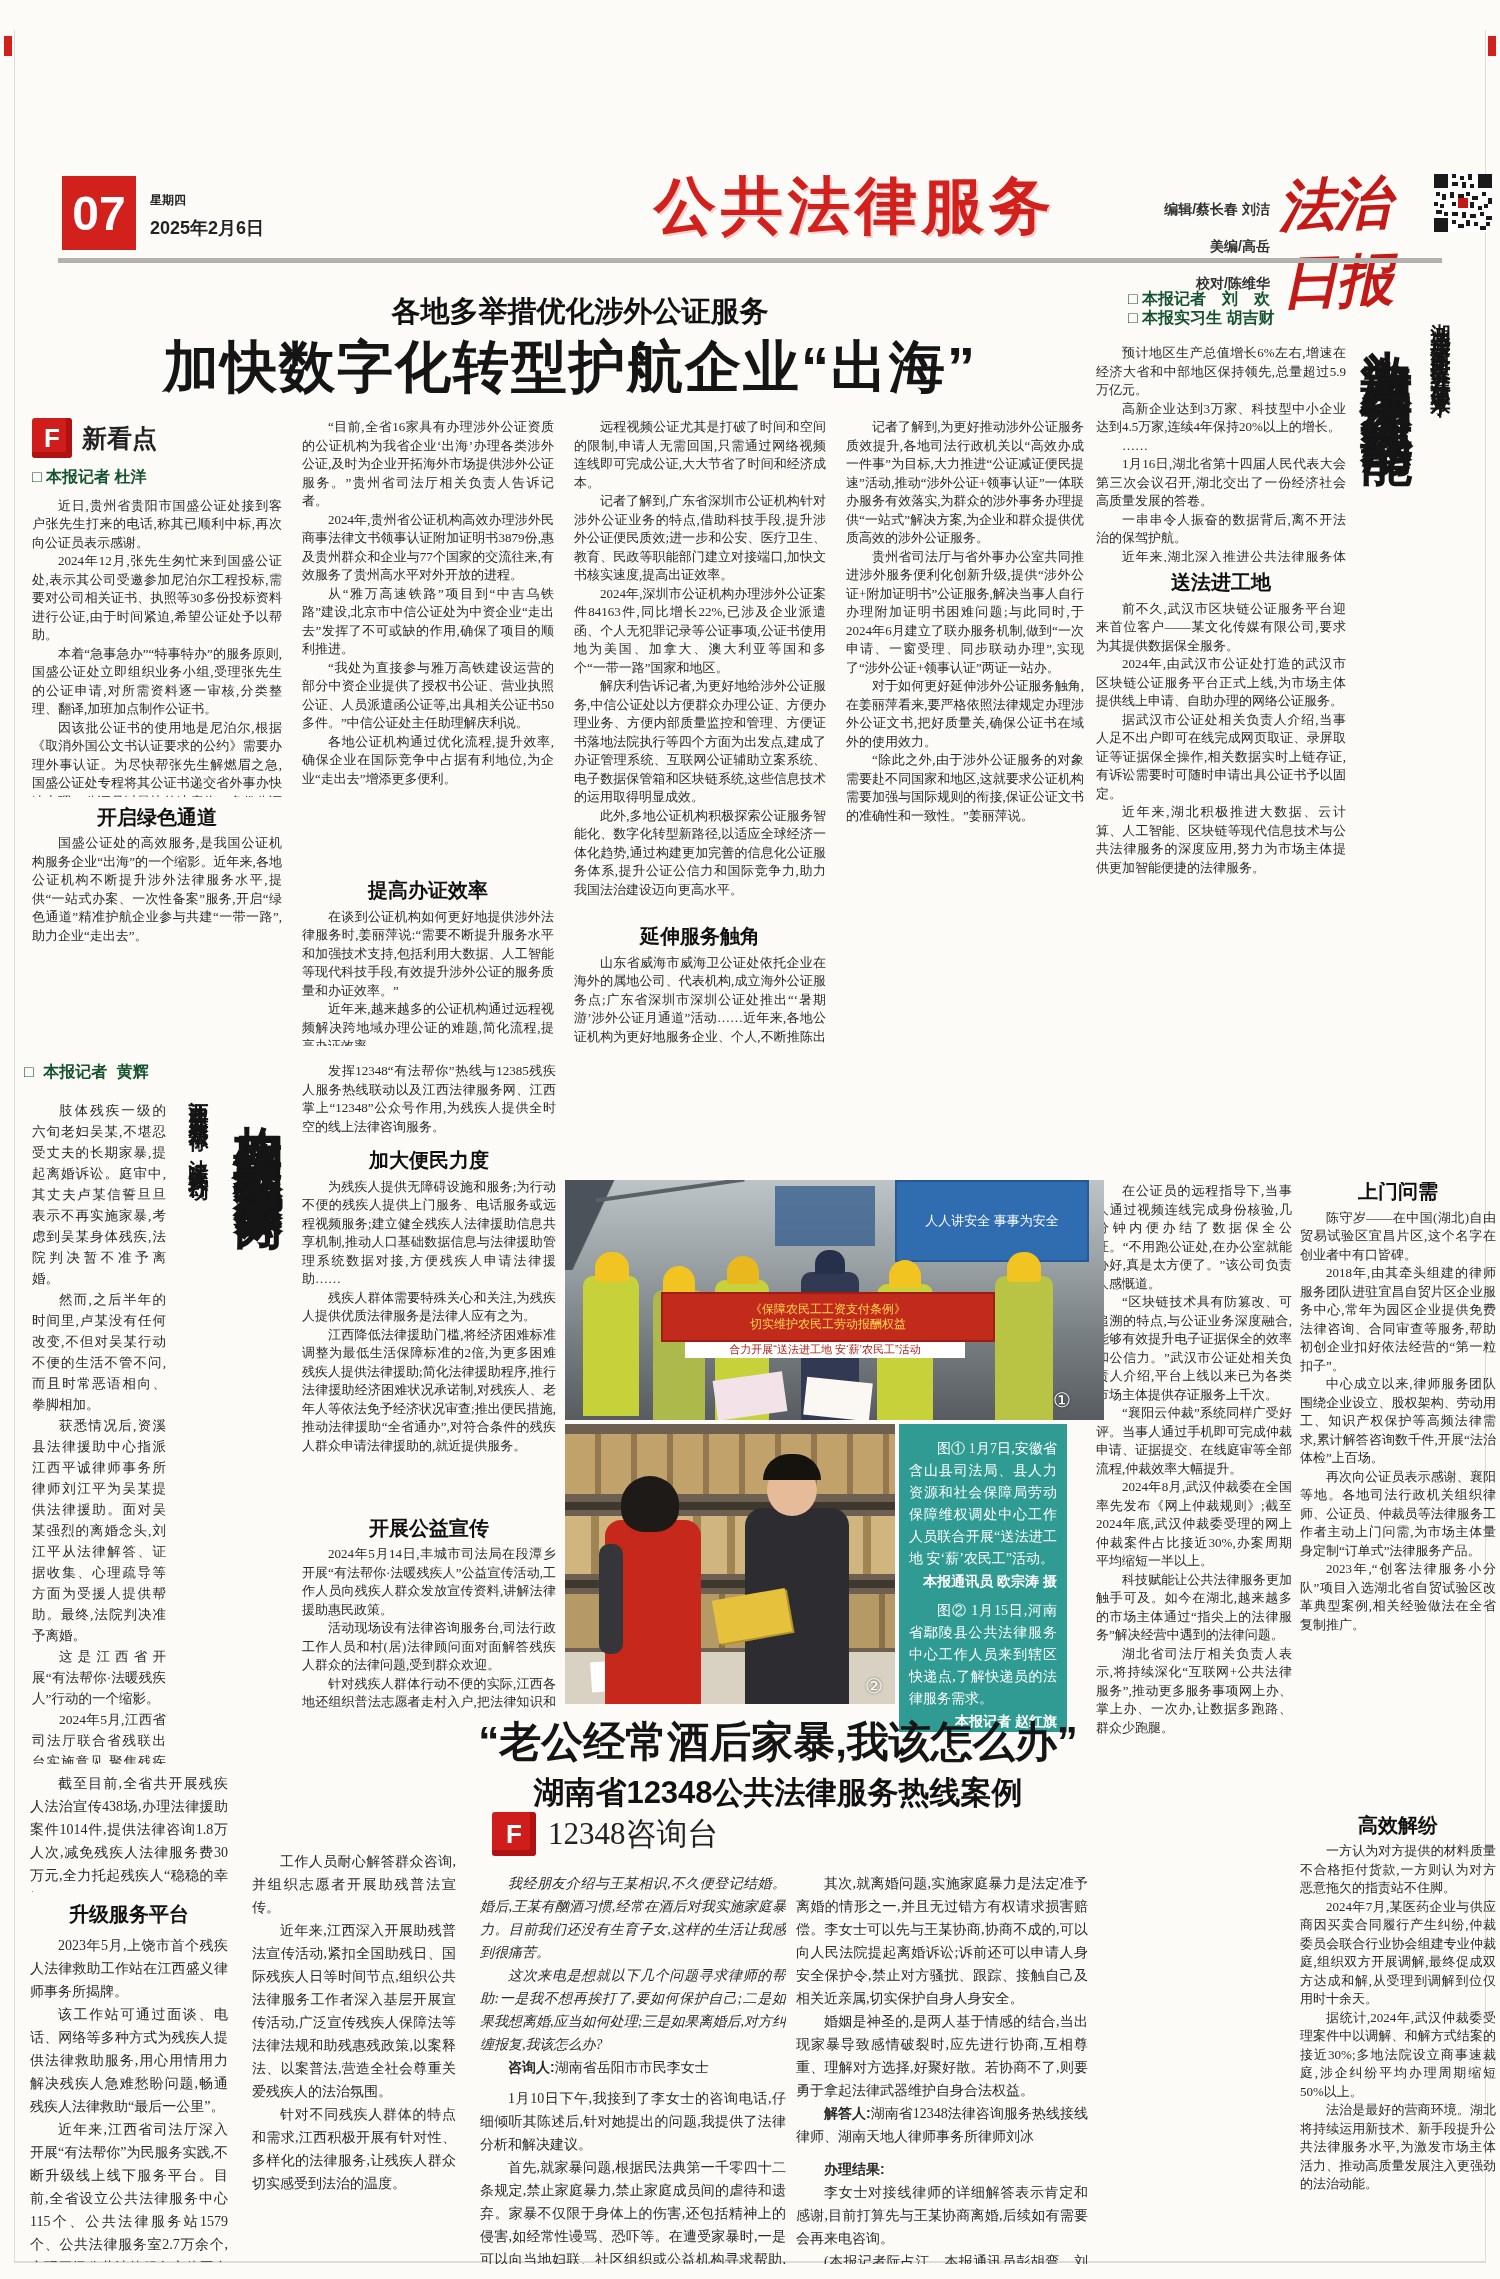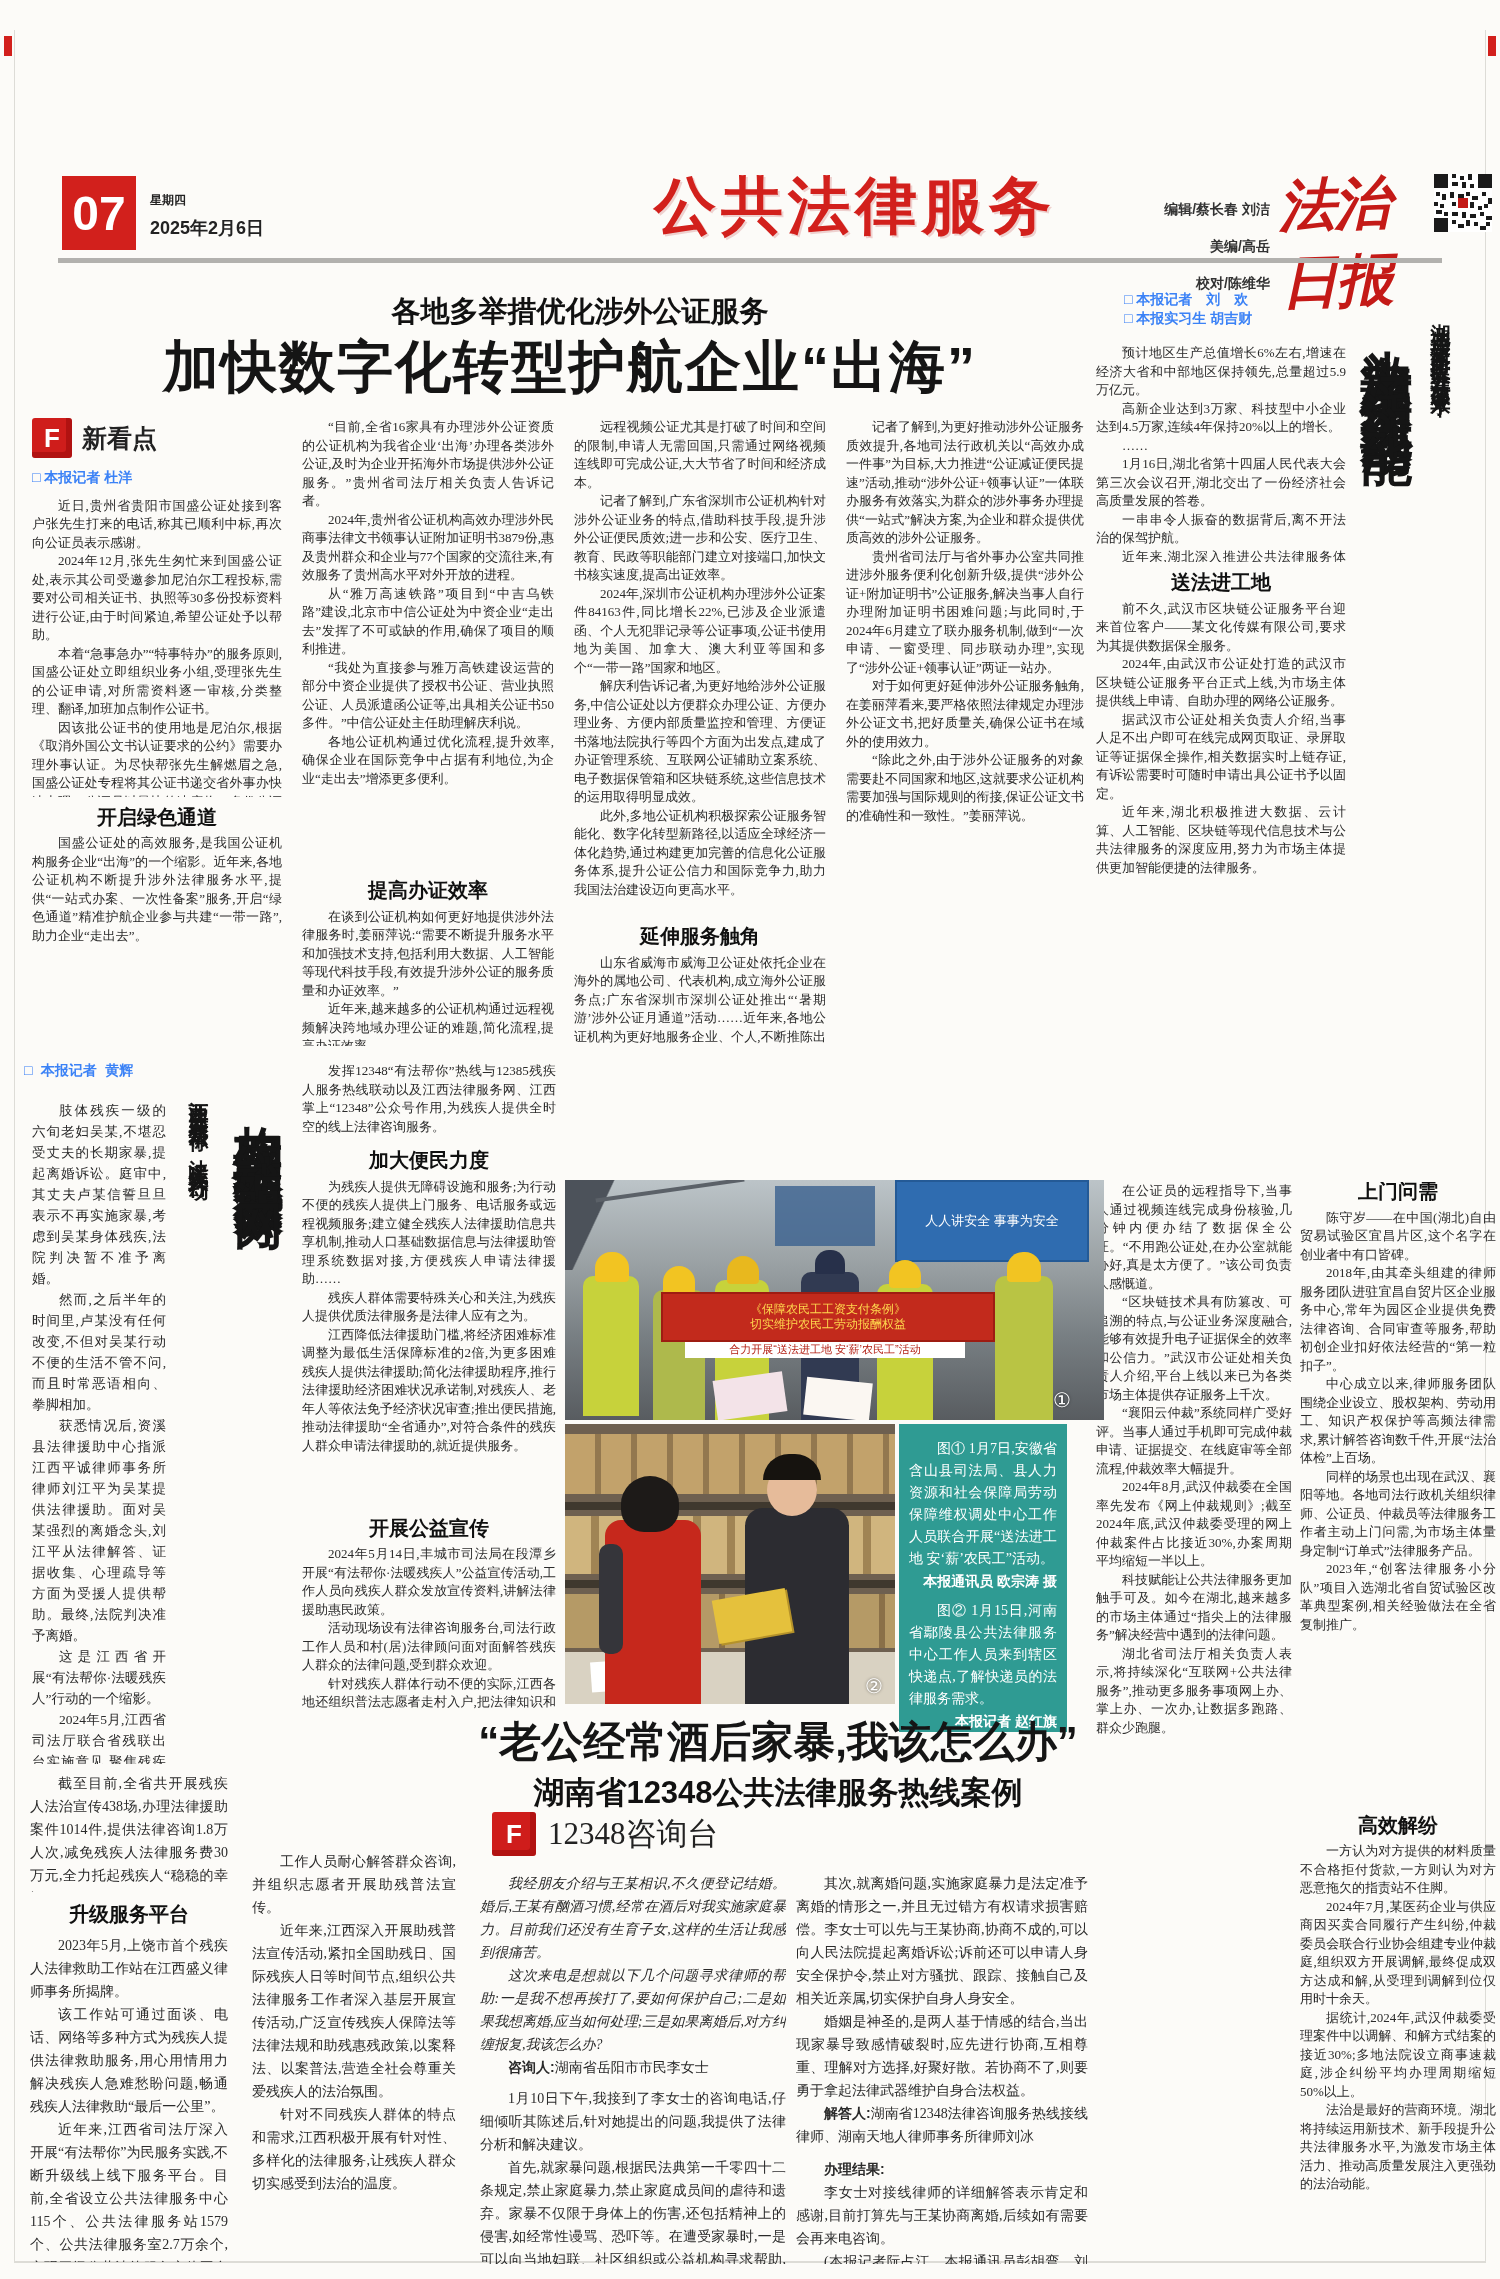--- a/index.html
+++ b/index.html
@@ -28,21 +28,21 @@
   
   .col{position:absolute;overflow:hidden;text-align:justify;display:flex;flex-direction:column;}
   .col p{margin:0;text-indent:2em;}
   .grp{overflow:hidden;flex:0 0 auto;}
   .grp.fill{flex:1 1 auto;}
   .f13{font-size:13px;line-height:18.5px;}
   .f14{font-size:14px;line-height:23px;}
   .f135{font-size:13.5px;line-height:21px;}
   .sub{flex:0 0 auto;font-family:"Liberation Sans",sans-serif;font-weight:bold;font-size:20px;
        color:#101010;text-align:center;padding:11px 0 8px;}
-  .byline{font-family:"Liberation Sans",sans-serif;font-weight:bold;font-size:14px;color:#3b82f6;}
+  .byline{font-family:"Liberation Sans",sans-serif;font-weight:bold;font-size:16px;color:#14532d;}
   .kicker{position:absolute;text-align:center;font-family:"Liberation Sans",sans-serif;
           font-weight:bold;color:#111;}
   .bigtitle{position:absolute;text-align:center;font-family:"Liberation Sans",sans-serif;
             font-weight:900;color:#151515;}
   .vert{writing-mode:vertical-rl;text-orientation:upright;font-family:"Liberation Sans",sans-serif;color:#151515;}
   .logo-row{display:flex;align-items:center;gap:10px;margin-bottom:10px;}
   .cube{width:40px;height:40px;background:#cf1d1b;border-radius:3px;position:relative;box-shadow:inset -6px -6px 0 rgba(120,0,0,.35);}
   .cube::after{content:"F";position:absolute;left:0;top:0;width:100%;height:100%;display:flex;
                align-items:center;justify-content:center;color:#fff;font-family:"Liberation Sans",sans-serif;
                font-weight:900;font-size:26px;}
@@ -222,21 +222,21 @@
         <p>科技赋能让公共法律服务更加触手可及。如今在湖北,越来越多的市场主体通过“指尖上的法律服务”解决经营中遇到的法律问题。</p>
         <p>湖北省司法厅相关负责人表示,将持续深化“互联网+公共法律服务”,推动更多服务事项网上办、掌上办、一次办,让数据多跑路、群众少跑腿。</p>
       </div>
   </div>
   <div class="col f13" style="left:1300px;top:1182px;width:196px;height:1078px;">
     <div class="sub" style="padding-top:0;">上门问需</div>
     <div class="grp" style="height:596px;">
         <p>陈守岁——在中国(湖北)自由贸易试验区宜昌片区,这个名字在创业者中有口皆碑。</p>
         <p>2018年,由其牵头组建的律师服务团队进驻宜昌自贸片区企业服务中心,常年为园区企业提供免费法律咨询、合同审查等服务,帮助初创企业扣好依法经营的“第一粒扣子”。</p>
         <p>中心成立以来,律师服务团队围绕企业设立、股权架构、劳动用工、知识产权保护等高频法律需求,累计解答咨询数千件,开展“法治体检”上百场。</p>
-        <p>同样的场景也出现在武汉、襄阳等地。各地司法行政机关组织律师、公证员、仲裁员等法律服务工作者主动上门问需,为市场主体量身定制“订单式”法律服务产品。</p>
+        <p>再次向公证员表示感谢、襄阳等地。各地司法行政机关组织律师、公证员、仲裁员等法律服务工作者主动上门问需,为市场主体量身定制“订单式”法律服务产品。</p>
         <p>2023年,“创客法律服务小分队”项目入选湖北省自贸试验区改革典型案例,相关经验做法在全省复制推广。</p>
       </div>
     <div class="sub">高效解纷</div>
     <div class="grp fill">
         <p>一方认为对方提供的材料质量不合格拒付货款,一方则认为对方恶意拖欠的指责站不住脚。</p>
         <p>2024年7月,某医药企业与供应商因买卖合同履行产生纠纷,仲裁委员会联合行业协会组建专业仲裁庭,组织双方开展调解,最终促成双方达成和解,从受理到调解到位仅用时十余天。</p>
         <p>据统计,2024年,武汉仲裁委受理案件中以调解、和解方式结案的接近30%;多地法院设立商事速裁庭,涉企纠纷平均办理周期缩短50%以上。</p>
         <p>法治是最好的营商环境。湖北将持续运用新技术、新手段提升公共法律服务水平,为激发市场主体活力、推动高质量发展注入更强劲的法治动能。</p>
       </div>
   </div>

